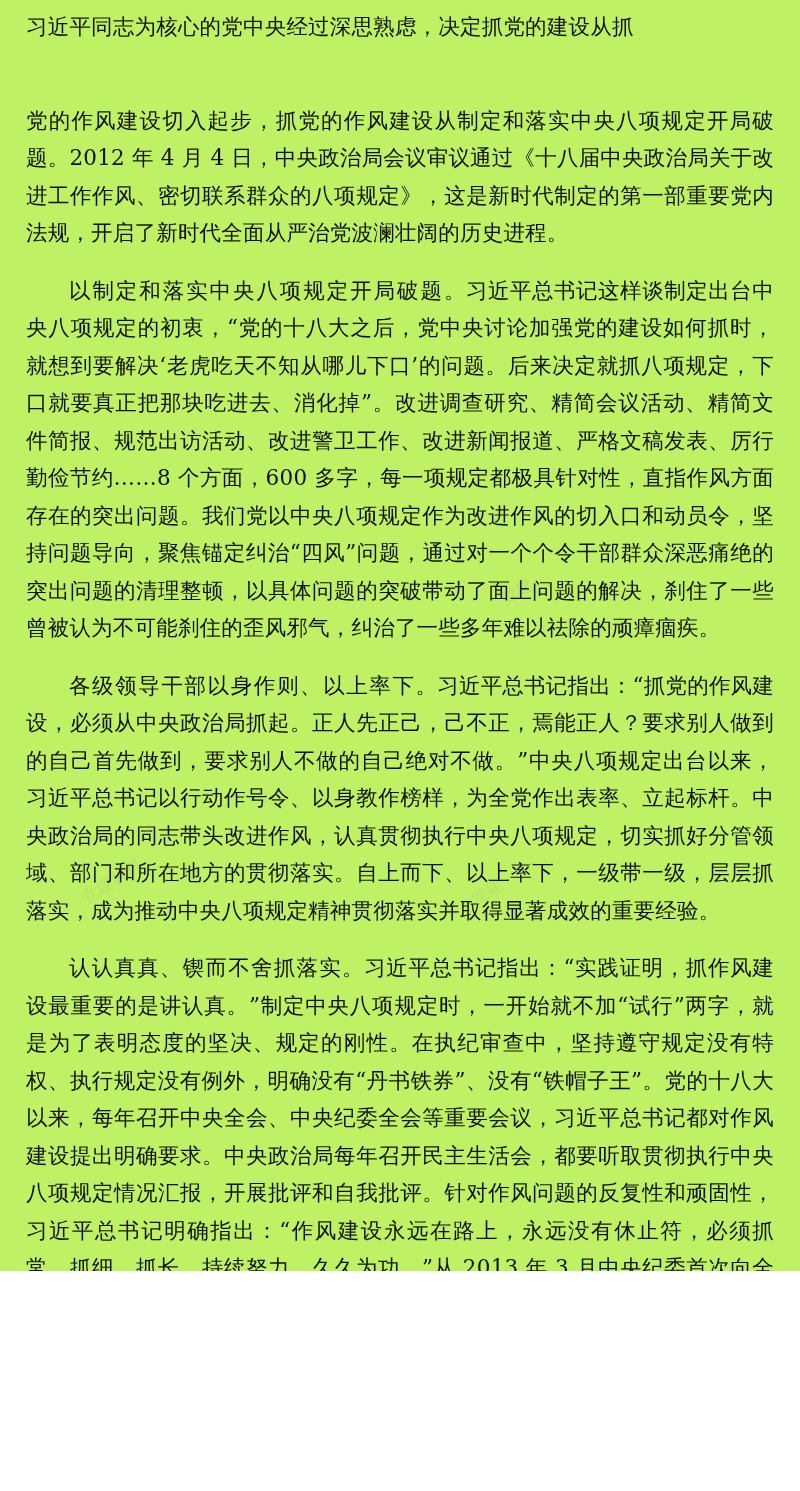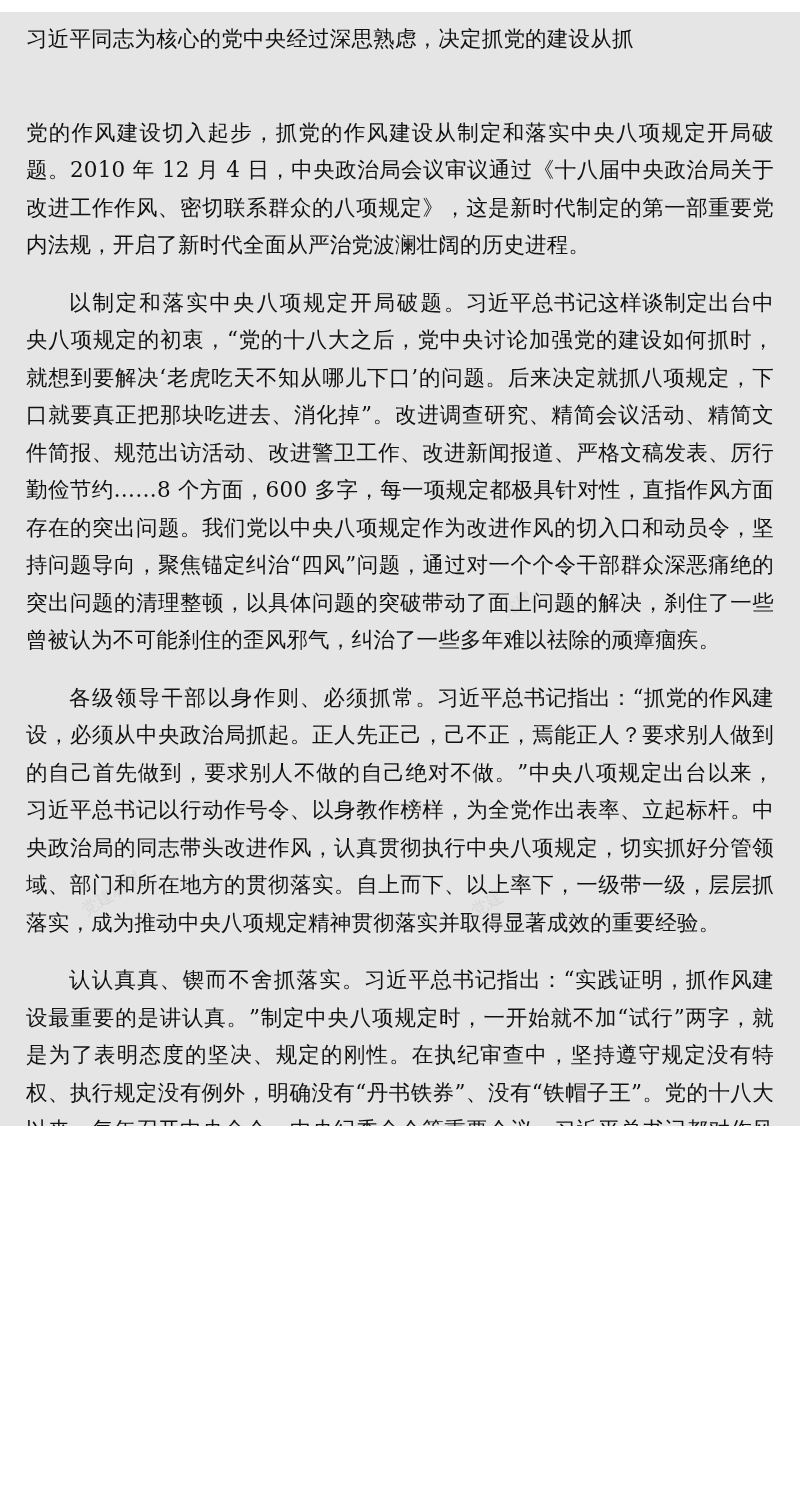--- a/index.html
+++ b/index.html
@@ -7,23 +7,23 @@
     padding: 0;
     background: #ffffff;
   }
   body {
     font-family: "DejaVu Serif", "Liberation Serif", serif;
     color: #0b0b0b;
   }
   .page {
     position: relative;
     width: 800px;
-    height: 1114px;
-    margin: 12px auto;
-    background: #e5e5e5;
+    height: 1271px;
+    margin: 0 auto;
+    background: #bef264;
     overflow: hidden;
     box-sizing: border-box;
   }
   .doc-body {
     position: absolute;
     left: 26px;
     top: 8px;
     width: 748px;
   }
   p.para {
@@ -85,29 +85,29 @@
 <body>
 
 <div class="page">
 
   <div class="doc-body">
 
     <p class="para">习近平同志为核心的党中央经过深思熟虑，决定抓党的建设从抓</p>
 
     <div class="gap-lead"></div>
 
-    <p class="para">党的作风建设切入起步，抓党的作风建设从制定和落实中央八项规定开局破题。2010 年 12 月 4 日，中央政治局会议审议通过《十八届中央政治局关于改进工作作风、密切联系群众的八项规定》，这是新时代制定的第一部重要党内法规，开启了新时代全面从严治党波澜壮阔的历史进程。</p>
+    <p class="para">党的作风建设切入起步，抓党的作风建设从制定和落实中央八项规定开局破题。2012 年 4 月 4 日，中央政治局会议审议通过《十八届中央政治局关于改进工作作风、密切联系群众的八项规定》，这是新时代制定的第一部重要党内法规，开启了新时代全面从严治党波澜壮阔的历史进程。</p>
 
     <div class="gap-para"></div>
 
     <p class="para indent"><span class="heading-run">以制定和落实中央八项规定开局破题</span><span>。</span><span>习近平总书记这样谈制定出台中央八项规定的初衷，“党的十八大之后，党中央讨论加强党的建设如何抓时，就想到要解决‘老虎吃天不知从哪儿下口’的问题。后来决定就抓八项规定，下口就要真正把那块吃进去、消化掉”。改进调查研究、精简会议活动、精简文件简报、规范出访活动、改进警卫工作、改进新闻报道、严格文稿发表、厉行勤俭节约……8 个方面，600 多字，每一项规定都极具针对性，直指作风方面存在的突出问题。我们党以中央八项规定作为改进作风的切入口和动员令，坚持问题导向，聚焦锚定纠治“四风”问题，通过对一个个令干部群众深恶痛绝的突出问题的清理整顿，以具体问题的突破带动了面上问题的解决，刹住了一些曾被认为不可能刹住的歪风邪气，纠治了一些多年难以祛除的顽瘴痼疾。</span></p>
 
     <div class="gap-para"></div>
 
-    <p class="para indent"><span class="heading-run">各级领导干部以身作则、必须抓常</span><span>。</span><span>习近平总书记指出：“抓党的作风建设，必须从中央政治局抓起。正人先正己，己不正，焉能正人？要求别人做到的自己首先做到，要求别人不做的自己绝对不做。”中央八项规定出台以来，习近平总书记以行动作号令、以身教作榜样，为全党作出表率、立起标杆。中央政治局的同志带头改进作风，认真贯彻执行中央八项规定，切实抓好分管领域、部门和所在地方的贯彻落实。自上而下、以上率下，一级带一级，层层抓落实，成为推动中央八项规定精神贯彻落实并取得显著成效的重要经验。</span></p>
+    <p class="para indent"><span class="heading-run">各级领导干部以身作则、以上率下</span><span>。</span><span>习近平总书记指出：“抓党的作风建设，必须从中央政治局抓起。正人先正己，己不正，焉能正人？要求别人做到的自己首先做到，要求别人不做的自己绝对不做。”中央八项规定出台以来，习近平总书记以行动作号令、以身教作榜样，为全党作出表率、立起标杆。中央政治局的同志带头改进作风，认真贯彻执行中央八项规定，切实抓好分管领域、部门和所在地方的贯彻落实。自上而下、以上率下，一级带一级，层层抓落实，成为推动中央八项规定精神贯彻落实并取得显著成效的重要经验。</span></p>
 
     <div class="gap-para"></div>
 
     <p class="para indent"><span class="heading-run tight">认认真真、锲而不舍抓落实</span><span>。</span><span>习近平总书记指出：“实践证明，抓作风建设最重要的是讲认真。”制定中央八项规定时，一开始就不加“试行”两字，就是为了表明态度的坚决、规定的刚性。在执纪审查中，坚持遵守规定没有特权、执行规定没有例外，明确没有“丹书铁券”、没有“铁帽子王”。党的十八大以来，每年召开中央全会、中央纪委全会等重要会议，习近平总书记都对作风建设提出明确要求。中央政治局每年召开民主生活会，都要听取贯彻执行中央八项规定情况汇报，开展批评和自我批评。针对作风问题的反复性和顽固性，习近平总书记明确指出：“作风建设永远在路上，永远没有休止符，必须抓常、抓细、抓长，持续努力、久久为功。”从 2013 年 3 月中央纪委首次向全国公开通报违反中央八项规定精神典型问题以来，通报曝光制度不断健全。在严的基调、严的措施、严的氛围中，过去“几百个文件管不住一张嘴”等难题迎刃而解。</span></p>
 
   </div>
 
   <div class="watermark wm1">党建</div>
   <div class="watermark wm2">党建材料</div>
   <div class="watermark wm3">党建</div>

